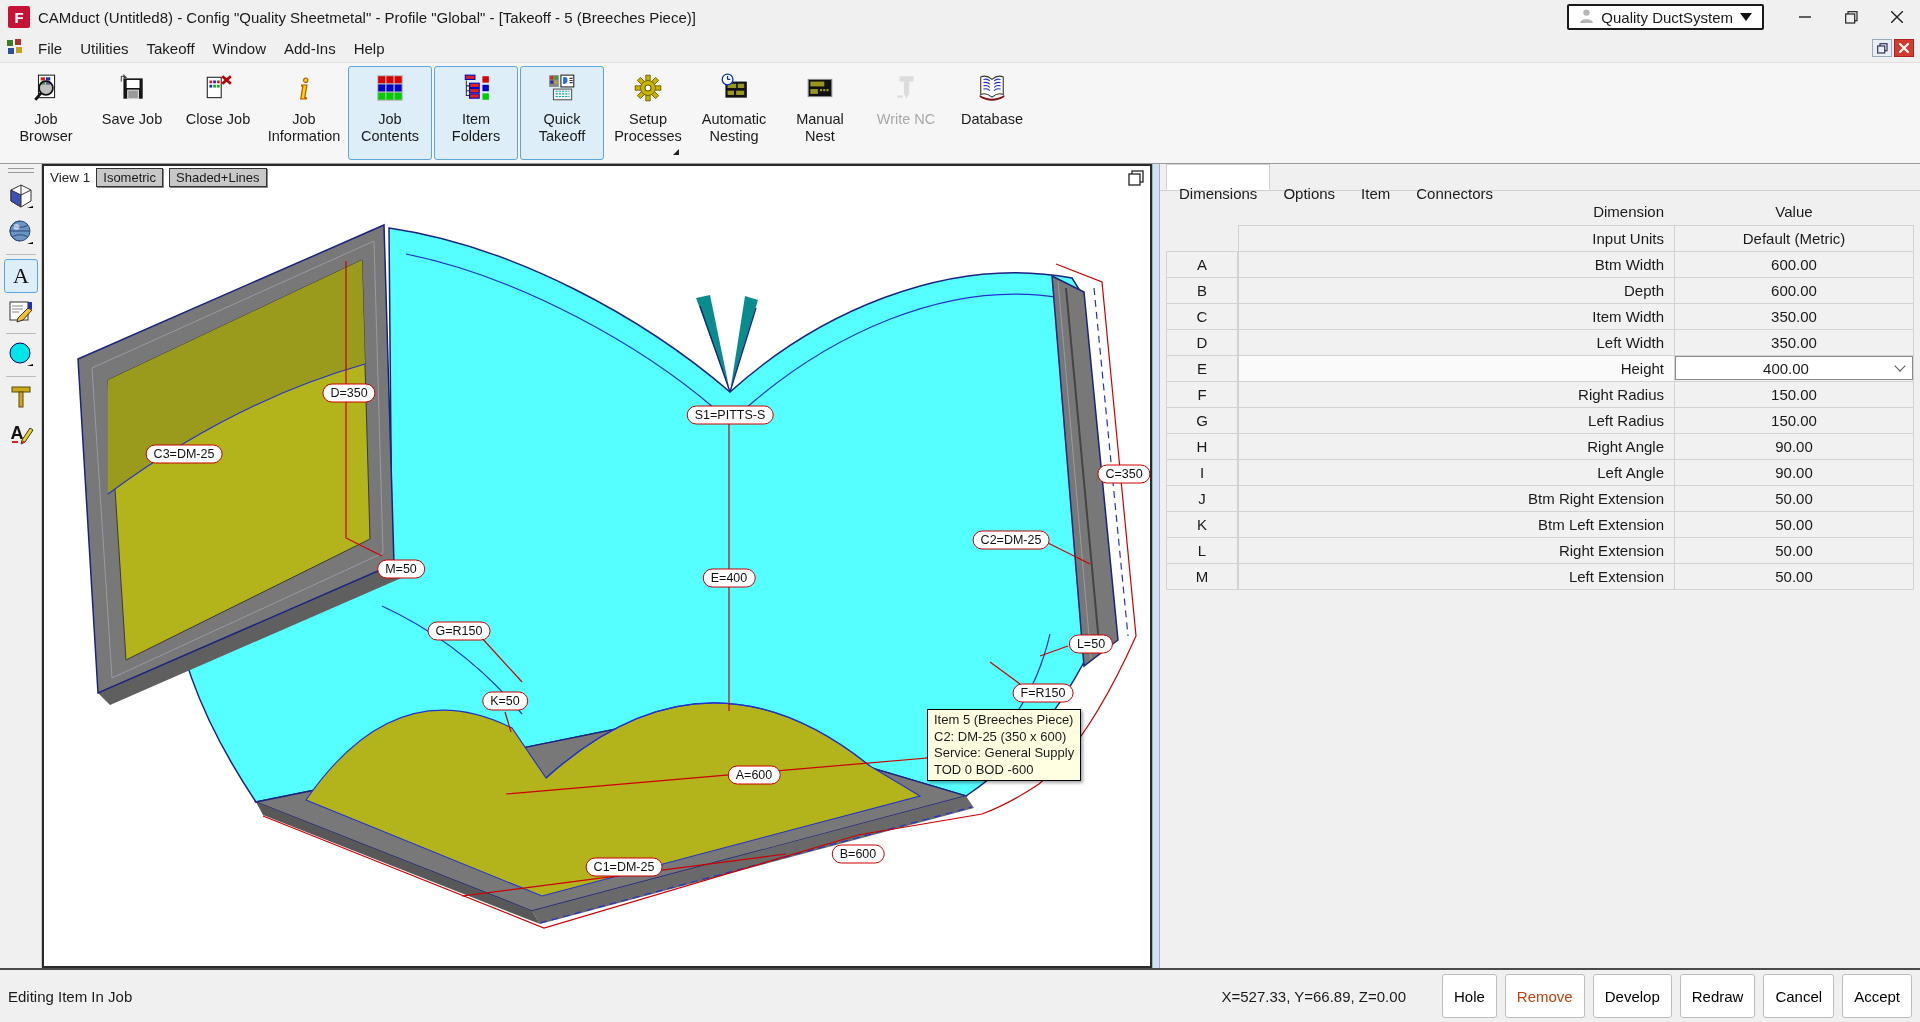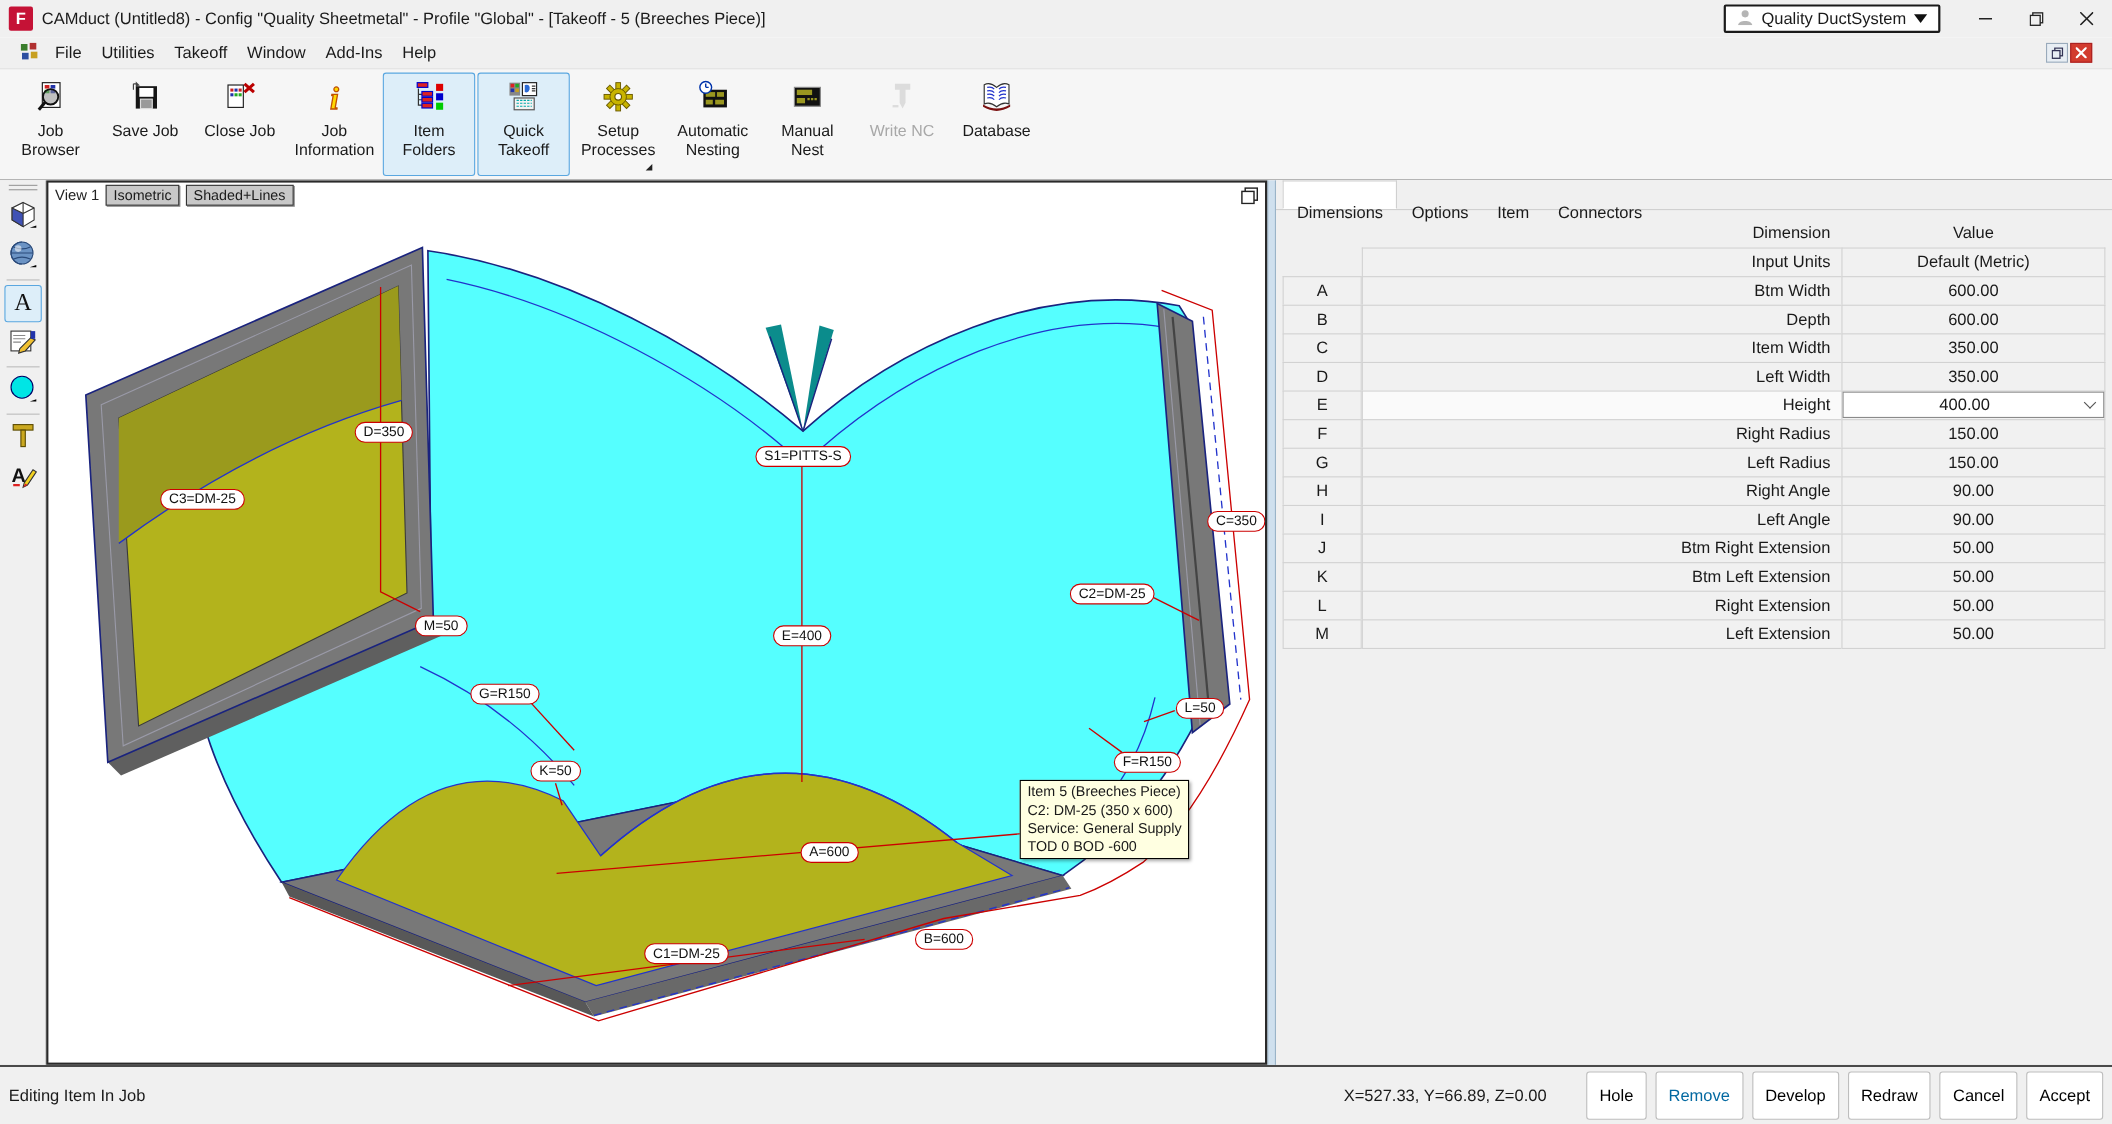--- a/index.html
+++ b/index.html
@@ -11,21 +11,21 @@
   .app-icon { width:22px; height:22px; background:#c51236; color:#fff; font-weight:bold; font-size:15px;
     display:flex; align-items:center; justify-content:center; border-radius:2px; margin-right:8px; }
   .title-text { font-size:15px; white-space:nowrap; }
   .titlebar .spacer { flex:1; }
   .profile-btn { display:flex; align-items:center; gap:7px; border:2px solid #1a1a1a; border-radius:2px;
     background:#fff; height:26px; padding:0 10px; margin-right:18px; cursor:default; }
   .profile-btn .caret { width:0; height:0; border-left:6px solid transparent; border-right:6px solid transparent; border-top:8px solid #111; }
   .win-btn { width:46px; height:34px; display:flex; align-items:center; justify-content:center; }
 
   
-  .menubar { height:28px; background:#f0f0f0; display:flex; align-items:center; padding:0 16px; }
+  .menubar { height:28px; background:#f0f0f0; display:flex; align-items:center; padding:0 4px; }
   .menubar .mb-icon { margin:0 6px 0 2px; }
   .menu-item { padding:3px 9px; cursor:default; }
   .menubar .spacer { flex:1; }
   .mdi-btn { width:20px; height:18px; display:flex; align-items:center; justify-content:center;
     border:1px solid #9ab; background:#e8eef4; margin-right:2px; }
   .mdi-btn.close { background:#d23b2e; border-color:#a22; }
 
   
   .toolbar { height:102px; background:#f6f6f6; border-top:1px solid #e0e0e0; border-bottom:1px solid #9a9a9a;
     display:flex; align-items:stretch; padding:3px 4px; gap:2px; }
@@ -89,21 +89,21 @@
   .combo .chev { width:8px; height:8px; border-right:1.6px solid #555; border-bottom:1.6px solid #555;
     transform:rotate(45deg); margin:-4px 8px 0 0; }
 
   
   .statusbar { height:54px; background:#f0f0f0; border-top:2px solid #4a4a4a; display:flex; align-items:center; padding:0 8px; }
   .status-msg { font-size:15px; }
   .statusbar .spacer { flex:1; }
   .coords { margin-right:28px; font-size:15px; }
   .sb-btn { background:#fff; border:1px solid #bdbdbd; border-radius:3px; height:44px; padding:0 11px;
     margin-left:8px; font-size:15px; font-family:"Liberation Sans",sans-serif; cursor:pointer; }
-  .sb-btn.disabled { color:#0369a1; cursor:default; }
+  .sb-btn.disabled { color:#c2410c; cursor:default; }
 </style>
 </head>
 <body>
 
 <div class="titlebar">
   <div class="app-icon">F</div>
   <div class="title-text">CAMduct (Untitled8) - Config "Quality Sheetmetal" - Profile "Global" - [Takeoff - 5 (Breeches Piece)]</div>
   <div class="spacer"></div>
   <div class="profile-btn">
     <span>
@@ -201,20 +201,35 @@
       <div class="tb-label" style="width: 80px;">Close Job</div>
     </div>
     <div class="tb-btn">
       <span><svg width="30" height="30" viewBox="0 0 28 28">
           <text x="14" y="24" font-size="27" font-weight="bold" font-family="Liberation Serif,serif" font-style="italic" text-anchor="middle" fill="#ffd800" stroke="#c05000" stroke-width="1.1">i</text>
         </svg></span>
       <div class="tb-label" style="width: 80px;">Job Information</div>
     </div>
     <div class="tb-btn active">
       <span><svg width="30" height="30" viewBox="0 0 28 28">
+          <rect x="2" y="2" width="24" height="24" fill="#b8b8b8"></rect>
+          <rect x="3" y="3" width="6.5" height="6.5" fill="#d00"></rect>
+          <rect x="10.7" y="3" width="6.5" height="6.5" fill="#d00"></rect>
+          <rect x="18.4" y="3" width="6.5" height="6.5" fill="#d00"></rect>
+          <rect x="3" y="10.7" width="6.5" height="6.5" fill="#00c"></rect>
+          <rect x="10.7" y="10.7" width="6.5" height="6.5" fill="#00c"></rect>
+          <rect x="18.4" y="10.7" width="6.5" height="6.5" fill="#00c"></rect>
+          <rect x="3" y="18.4" width="6.5" height="6.5" fill="#0c0"></rect>
+          <rect x="10.7" y="18.4" width="6.5" height="6.5" fill="#0c0"></rect>
+          <rect x="18.4" y="18.4" width="6.5" height="6.5" fill="#0c0"></rect>
+        </svg></span>
+      <div class="tb-label" style="width: 80px;">Job Contents</div>
+    </div>
+    <div class="tb-btn active">
+      <span><svg width="30" height="30" viewBox="0 0 28 28">
           <path d="M5 7 L5 21 L9 21 M5 12 L9 12 M5 16.5 L9 16.5" stroke="#333" fill="none"></path>
           <rect x="4" y="2" width="9" height="4" fill="#d22" stroke="#00c"></rect>
           <rect x="8" y="9.5" width="9" height="4" fill="#d22" stroke="#00c"></rect>
           <rect x="8" y="14.5" width="9" height="4" fill="#d22" stroke="#00c"></rect>
           <rect x="8" y="19.5" width="9" height="4" fill="#d22" stroke="#00c"></rect>
           <rect x="20" y="3" width="6" height="6" fill="#d00"></rect>
           <rect x="20" y="11" width="6" height="6" fill="#00c"></rect>
           <rect x="20" y="19" width="6" height="6" fill="#0c0"></rect>
         </svg></span>
       <div class="tb-label" style="width: 80px;">Item Folders</div>

